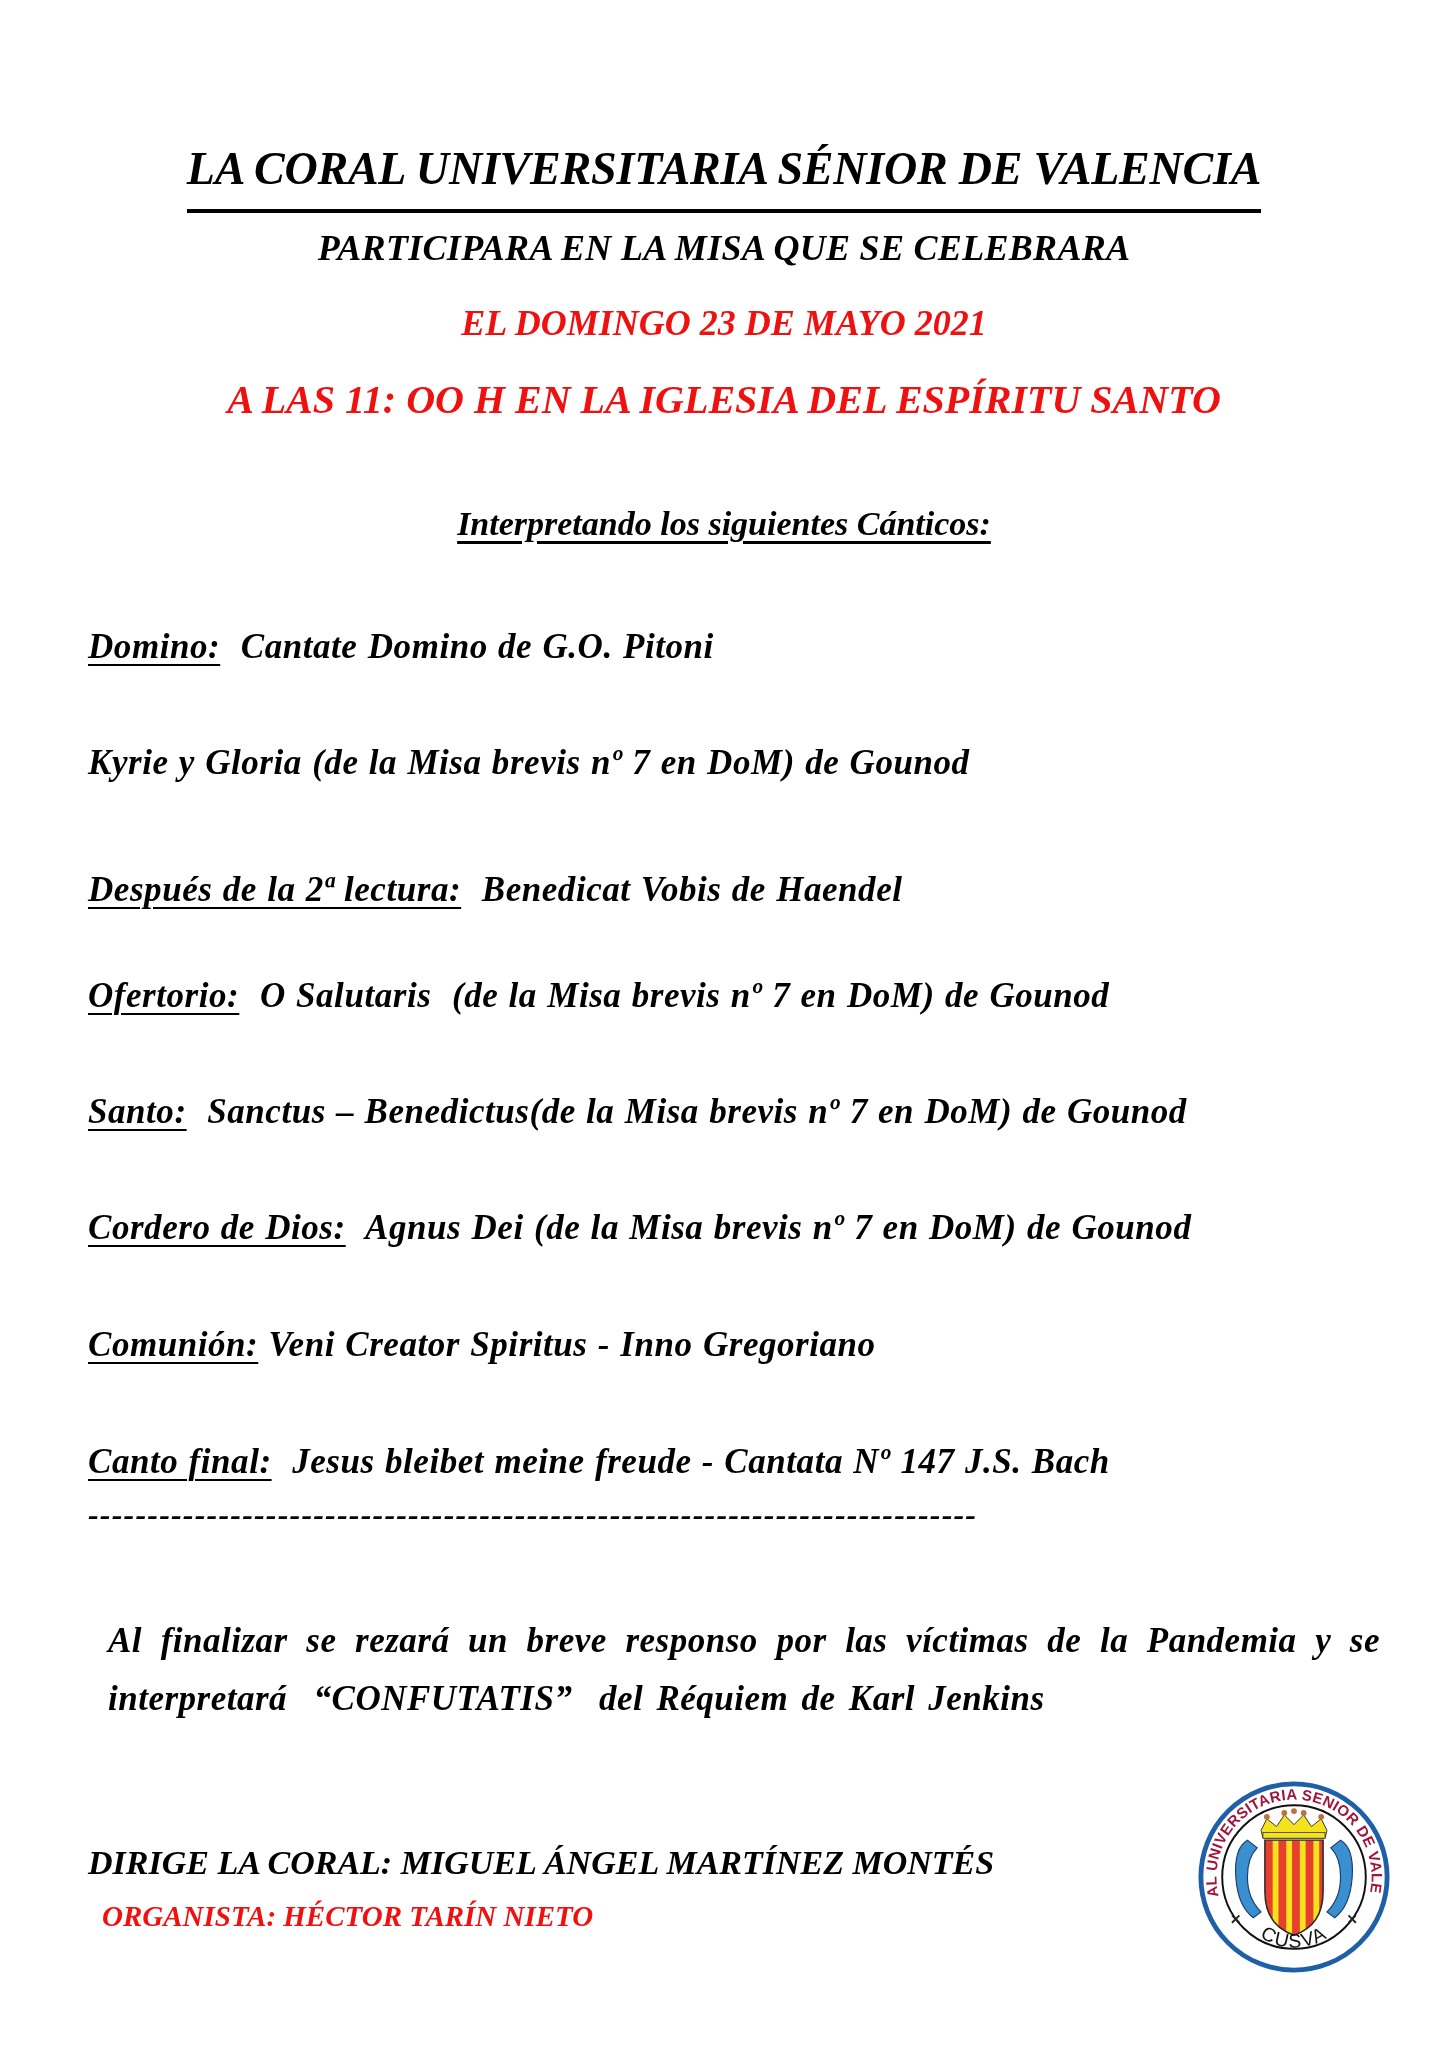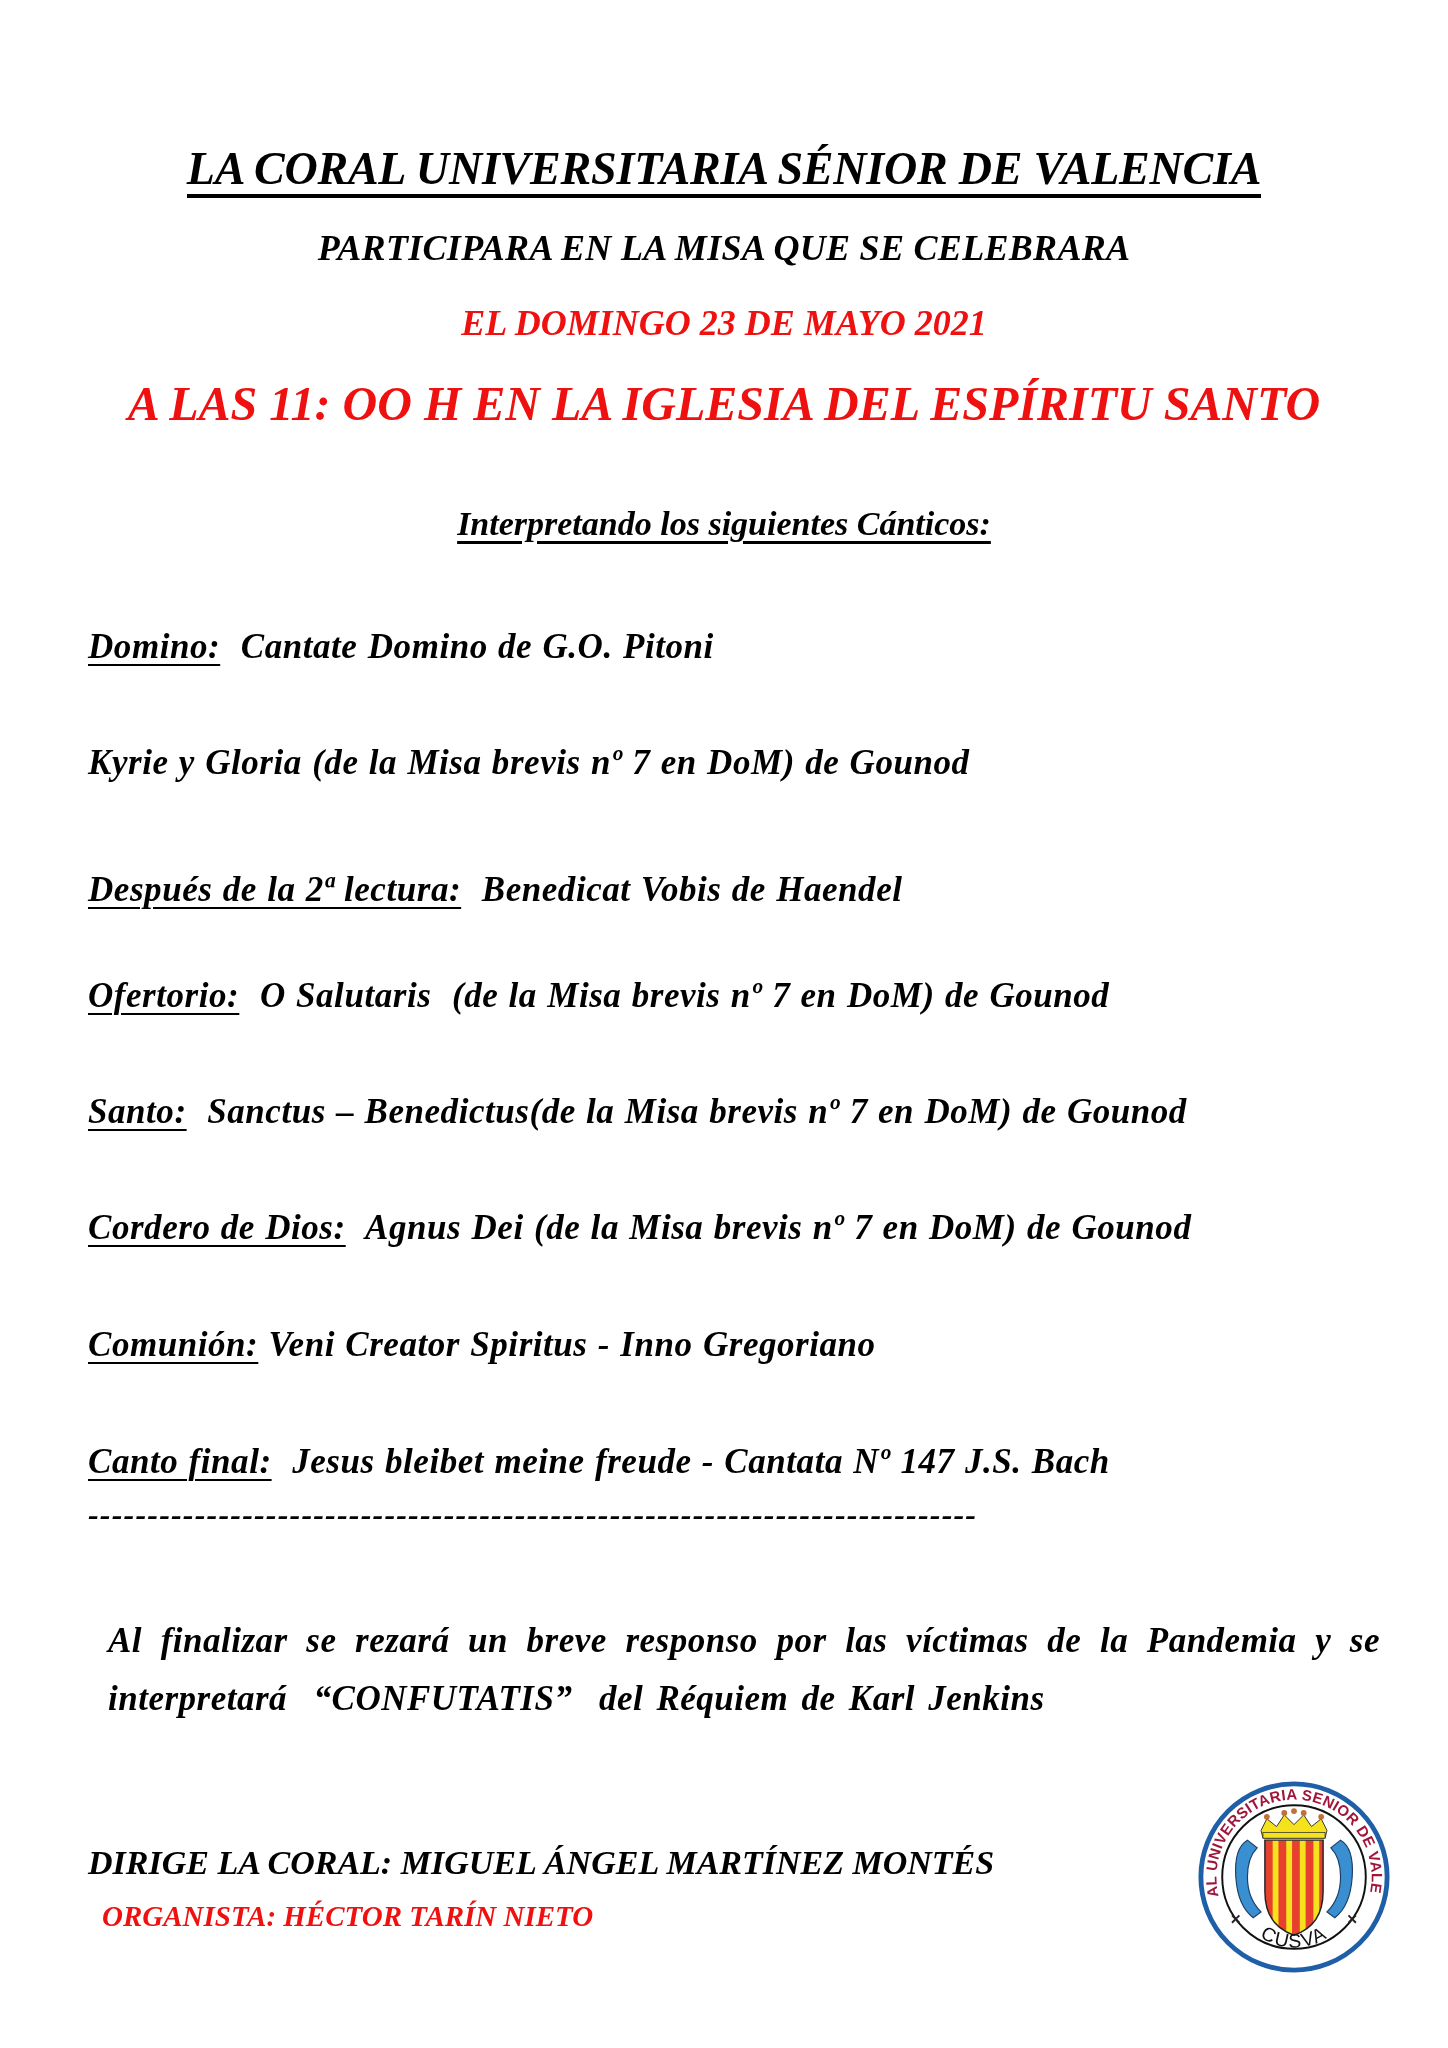--- a/index.html
+++ b/index.html
@@ -28,39 +28,39 @@
       width: 1448px;
       text-align: center;
     }
     .title {
       font-size: 46px;
       top: 146px;
       letter-spacing: -0.2px;
     }
     .title span.u {
       border-bottom: 4px solid #000;
-      padding-bottom: 2px;
+      padding-bottom: 17px;
       display: inline-block;
       line-height: 1;
     }
     .sub {
       font-size: 36px;
       top: 230px;
       letter-spacing: 0.3px;
       font-style: italic;
     }
     .red {
       color: #ef1010;
     }
     .date {
       font-size: 36px;
       top: 305px;
     }
     .place {
-      font-size: 48px;
+      font-size: 40px;
       top: 380px;
     }
     .intro {
       font-size: 34px;
       top: 507px;
     }
     .intro span.u {
       text-decoration: underline;
       text-decoration-thickness: 3px;
       text-underline-offset: 6px;

